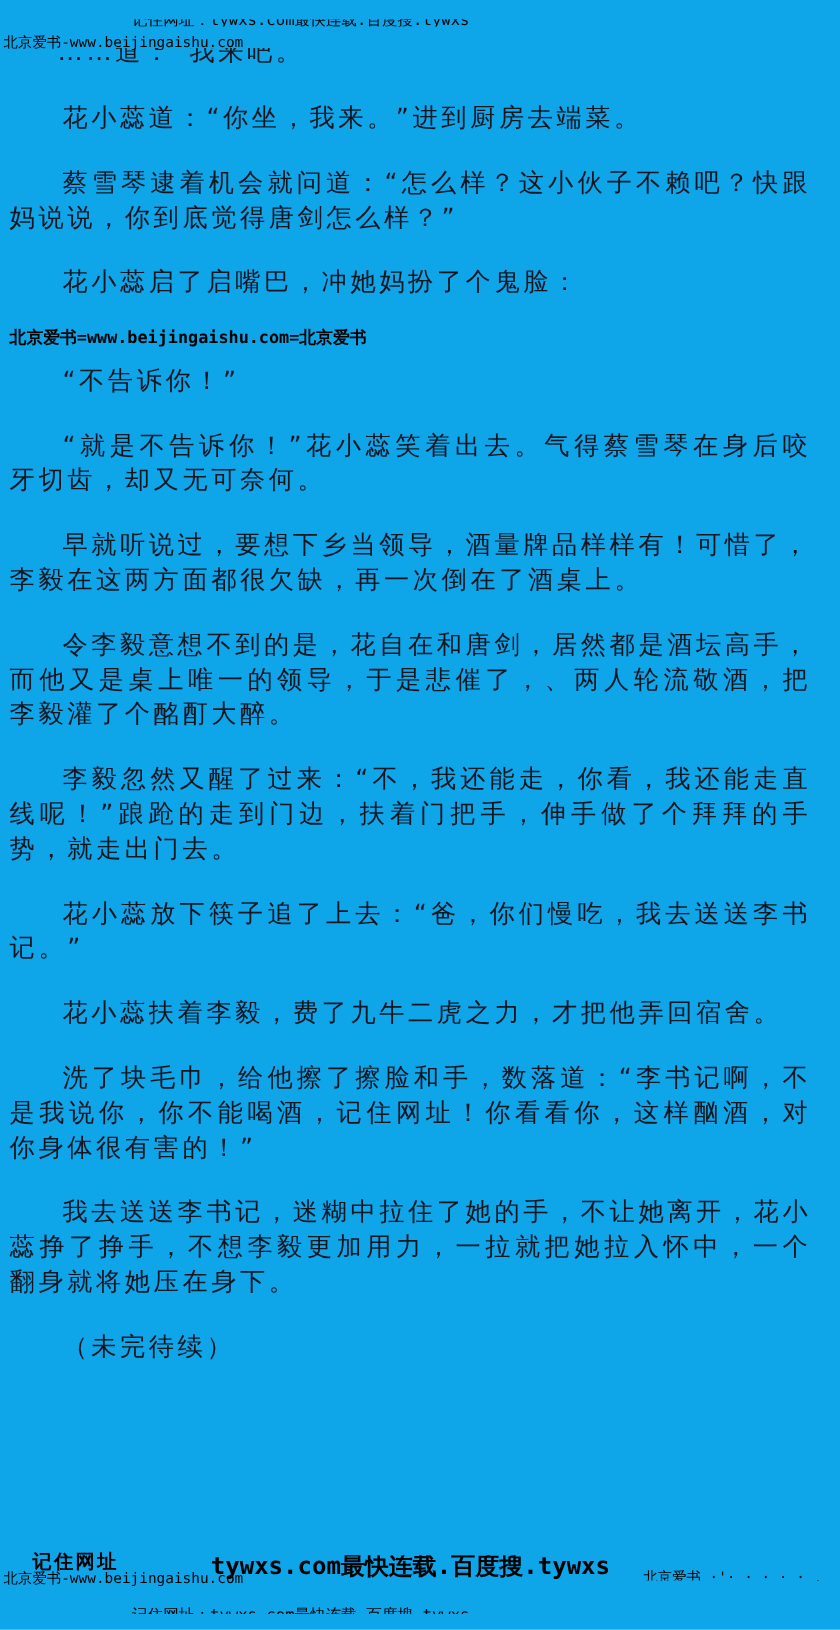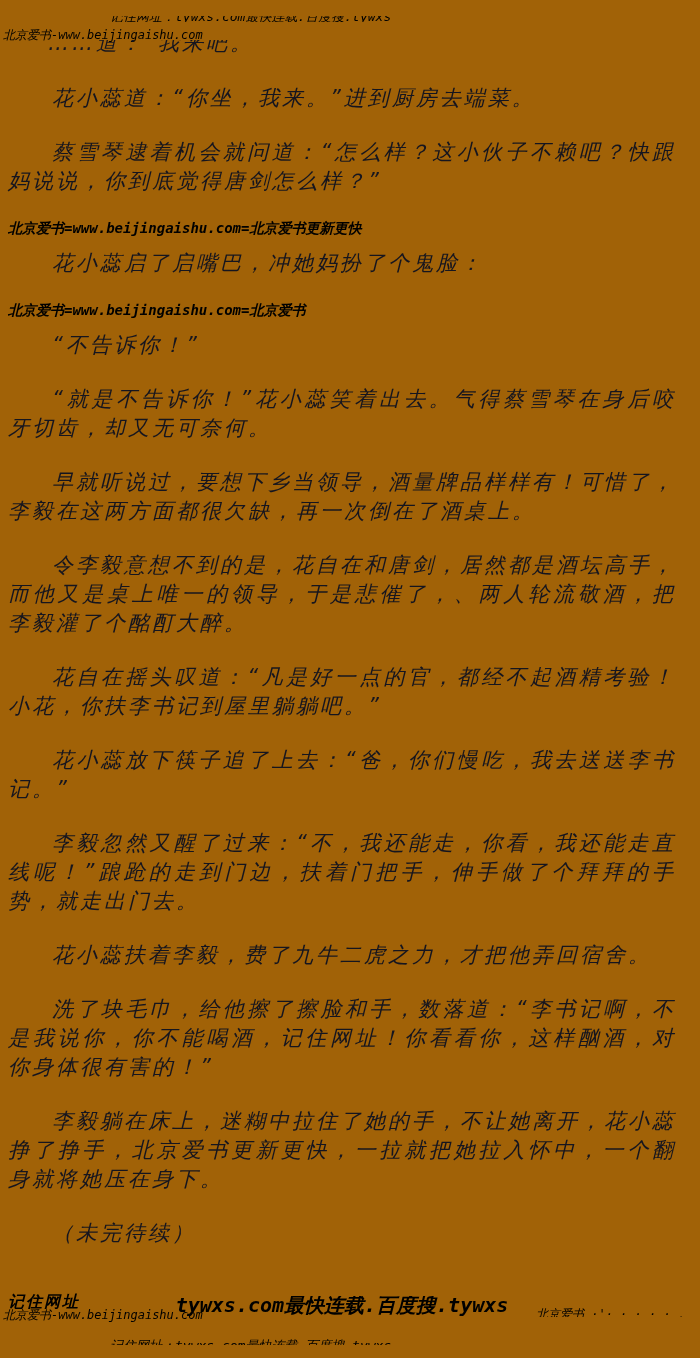--- a/index.html
+++ b/index.html
@@ -79,20 +79,21 @@
     position: absolute;
     left: 8px;
     top: 1292px;
     height: 17px;
     width: 110px;
     overflow: hidden;
     font-size: 16px;
     font-weight: 600;
     letter-spacing: 2px;
     color: #000;
+    text-align: center;
   }
   .footer-url {
     position: absolute;
     left: 132px;
     top: 1296px;
     height: 23px;
     width: 420px;
     overflow: hidden;
     font-family: "DejaVu Sans Mono", monospace;
     font-weight: 700;
@@ -119,48 +120,46 @@
   }
   .top-wm {
     position: absolute;
     left: 3px;
     top: 28px;
   }
 </style>
 </head>
 <body>
 
-<div class="page" style="background: #a16207; color: rgb(21, 21, 31); font-style: italic;">
+<div class="page" style="background: #0ea5e9; color: rgb(21, 21, 31);">
 
   <div class="sliver" style="left:110px; top:16px; width:440px; height:6px;">
     <span class="sliver-inner" style="margin-top:-8px;">记住网址：tywxs.com最快连载.百度搜.tywxs</span>
   </div>
 
   <div class="wm-corner top-wm">北京爱书-www.beijingaishu.com</div>
 
   <div class="clip-hand">
     <span class="inner">……道：“我来吧。”</span>
   </div>
 
   <div class="flow">
       <p class="para">花小蕊道：“你坐，我来。”进到厨房去端菜。</p>
       <p class="para">蔡雪琴逮着机会就问道：“怎么样？这小伙子不赖吧？快跟妈说说，你到底觉得唐剑怎么样？”</p>
-      <p class="wm-inline">北京爱书=www.beijingaishu.com=北京爱书更新更快</p>
       <p class="para">花小蕊启了启嘴巴，冲她妈扮了个鬼脸：</p>
       <p class="wm-inline">北京爱书=www.beijingaishu.com=北京爱书</p>
       <p class="para">“不告诉你！”</p>
       <p class="para">“就是不告诉你！”花小蕊笑着出去。气得蔡雪琴在身后咬牙切齿，却又无可奈何。</p>
       <p class="para">早就听说过，要想下乡当领导，酒量牌品样样有！可惜了，李毅在这两方面都很欠缺，再一次倒在了酒桌上。</p>
       <p class="para">令李毅意想不到的是，花自在和唐剑，居然都是酒坛高手，而他又是桌上唯一的领导，于是悲催了，、两人轮流敬酒，把李毅灌了个酩酊大醉。</p>
-      <p class="para">花自在摇头叹道：“凡是好一点的官，都经不起酒精考验！小花，你扶李书记到屋里躺躺吧。”</p>
+      <p class="para">李毅忽然又醒了过来：“不，我还能走，你看，我还能走直线呢！”踉跄的走到门边，扶着门把手，伸手做了个拜拜的手势，就走出门去。</p>
       <p class="para">花小蕊放下筷子追了上去：“爸，你们慢吃，我去送送李书记。”</p>
-      <p class="para">李毅忽然又醒了过来：“不，我还能走，你看，我还能走直线呢！”踉跄的走到门边，扶着门把手，伸手做了个拜拜的手势，就走出门去。</p>
       <p class="para">花小蕊扶着李毅，费了九牛二虎之力，才把他弄回宿舍。</p>
       <p class="para">洗了块毛巾，给他擦了擦脸和手，数落道：“李书记啊，不是我说你，你不能喝酒，记住网址！你看看你，这样酗酒，对你身体很有害的！”</p>
-      <p class="para">李毅躺在床上，迷糊中拉住了她的手，不让她离开，花小蕊挣了挣手，北京爱书更新更快，一拉就把她拉入怀中，一个翻身就将她压在身下。</p>
+      <p class="para">我去送送李书记，迷糊中拉住了她的手，不让她离开，花小蕊挣了挣手，不想李毅更加用力，一拉就把她拉入怀中，一个翻身就将她压在身下。</p>
       <p class="para">（未完待续）</p>
     </div>
 
   <div class="footer-remember">
     <span>记住网址</span>
   </div>
 
   <div class="footer-url">
     <span class="inner">tywxs.com最快连载.百度搜.tywxs</span>
   </div>

